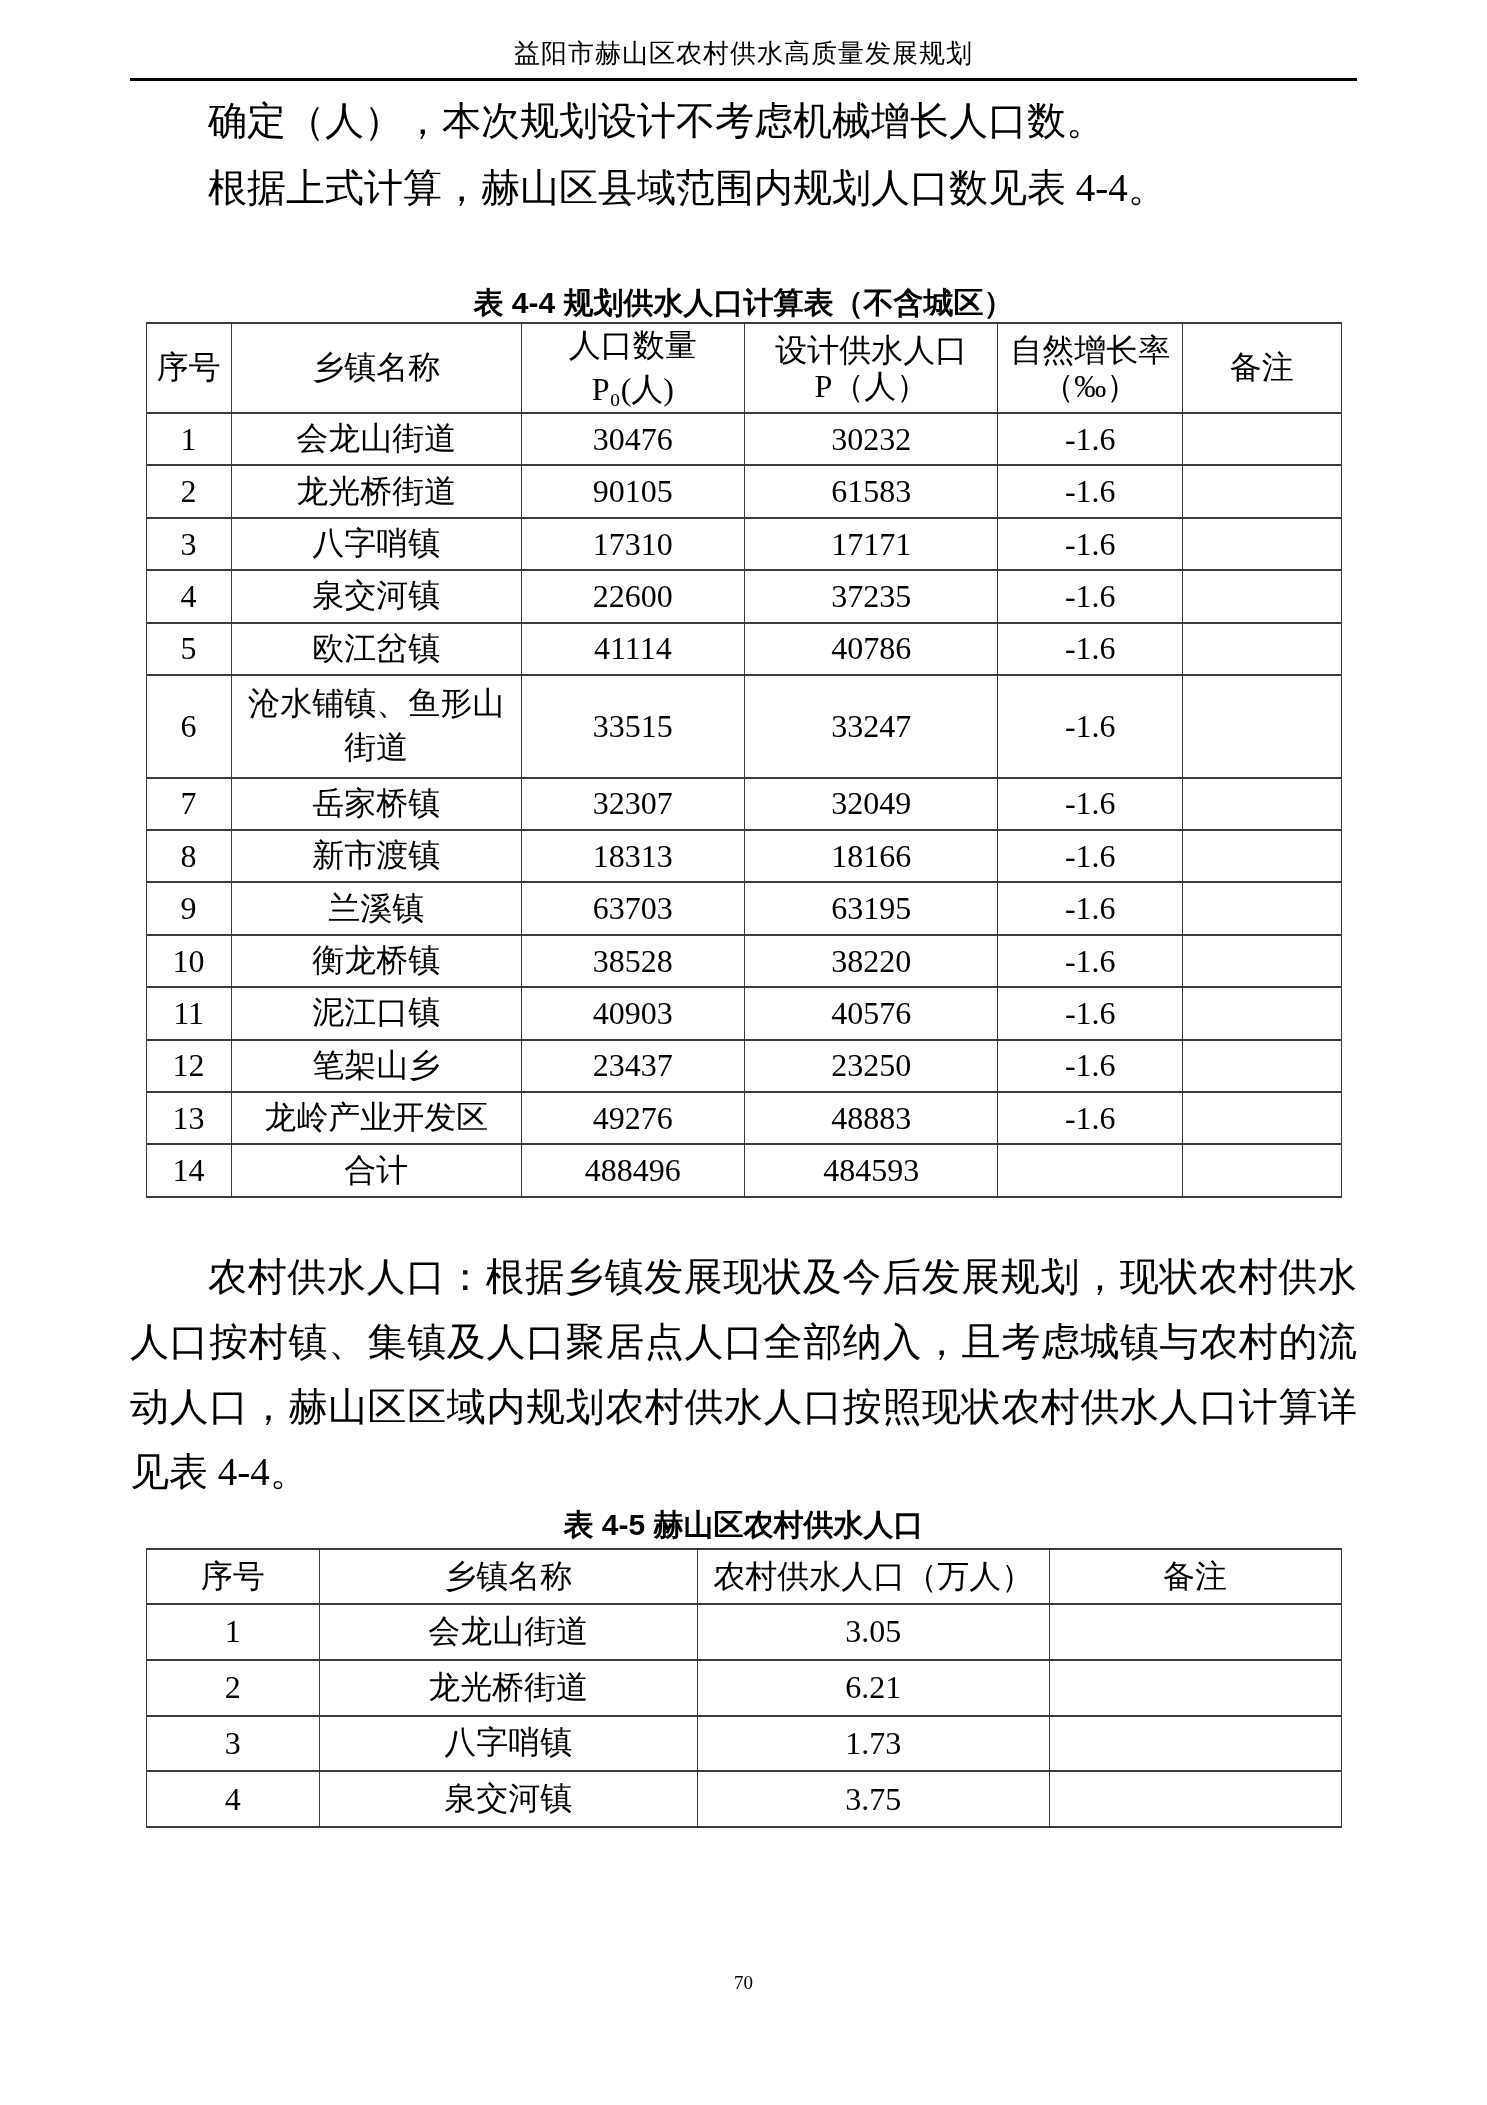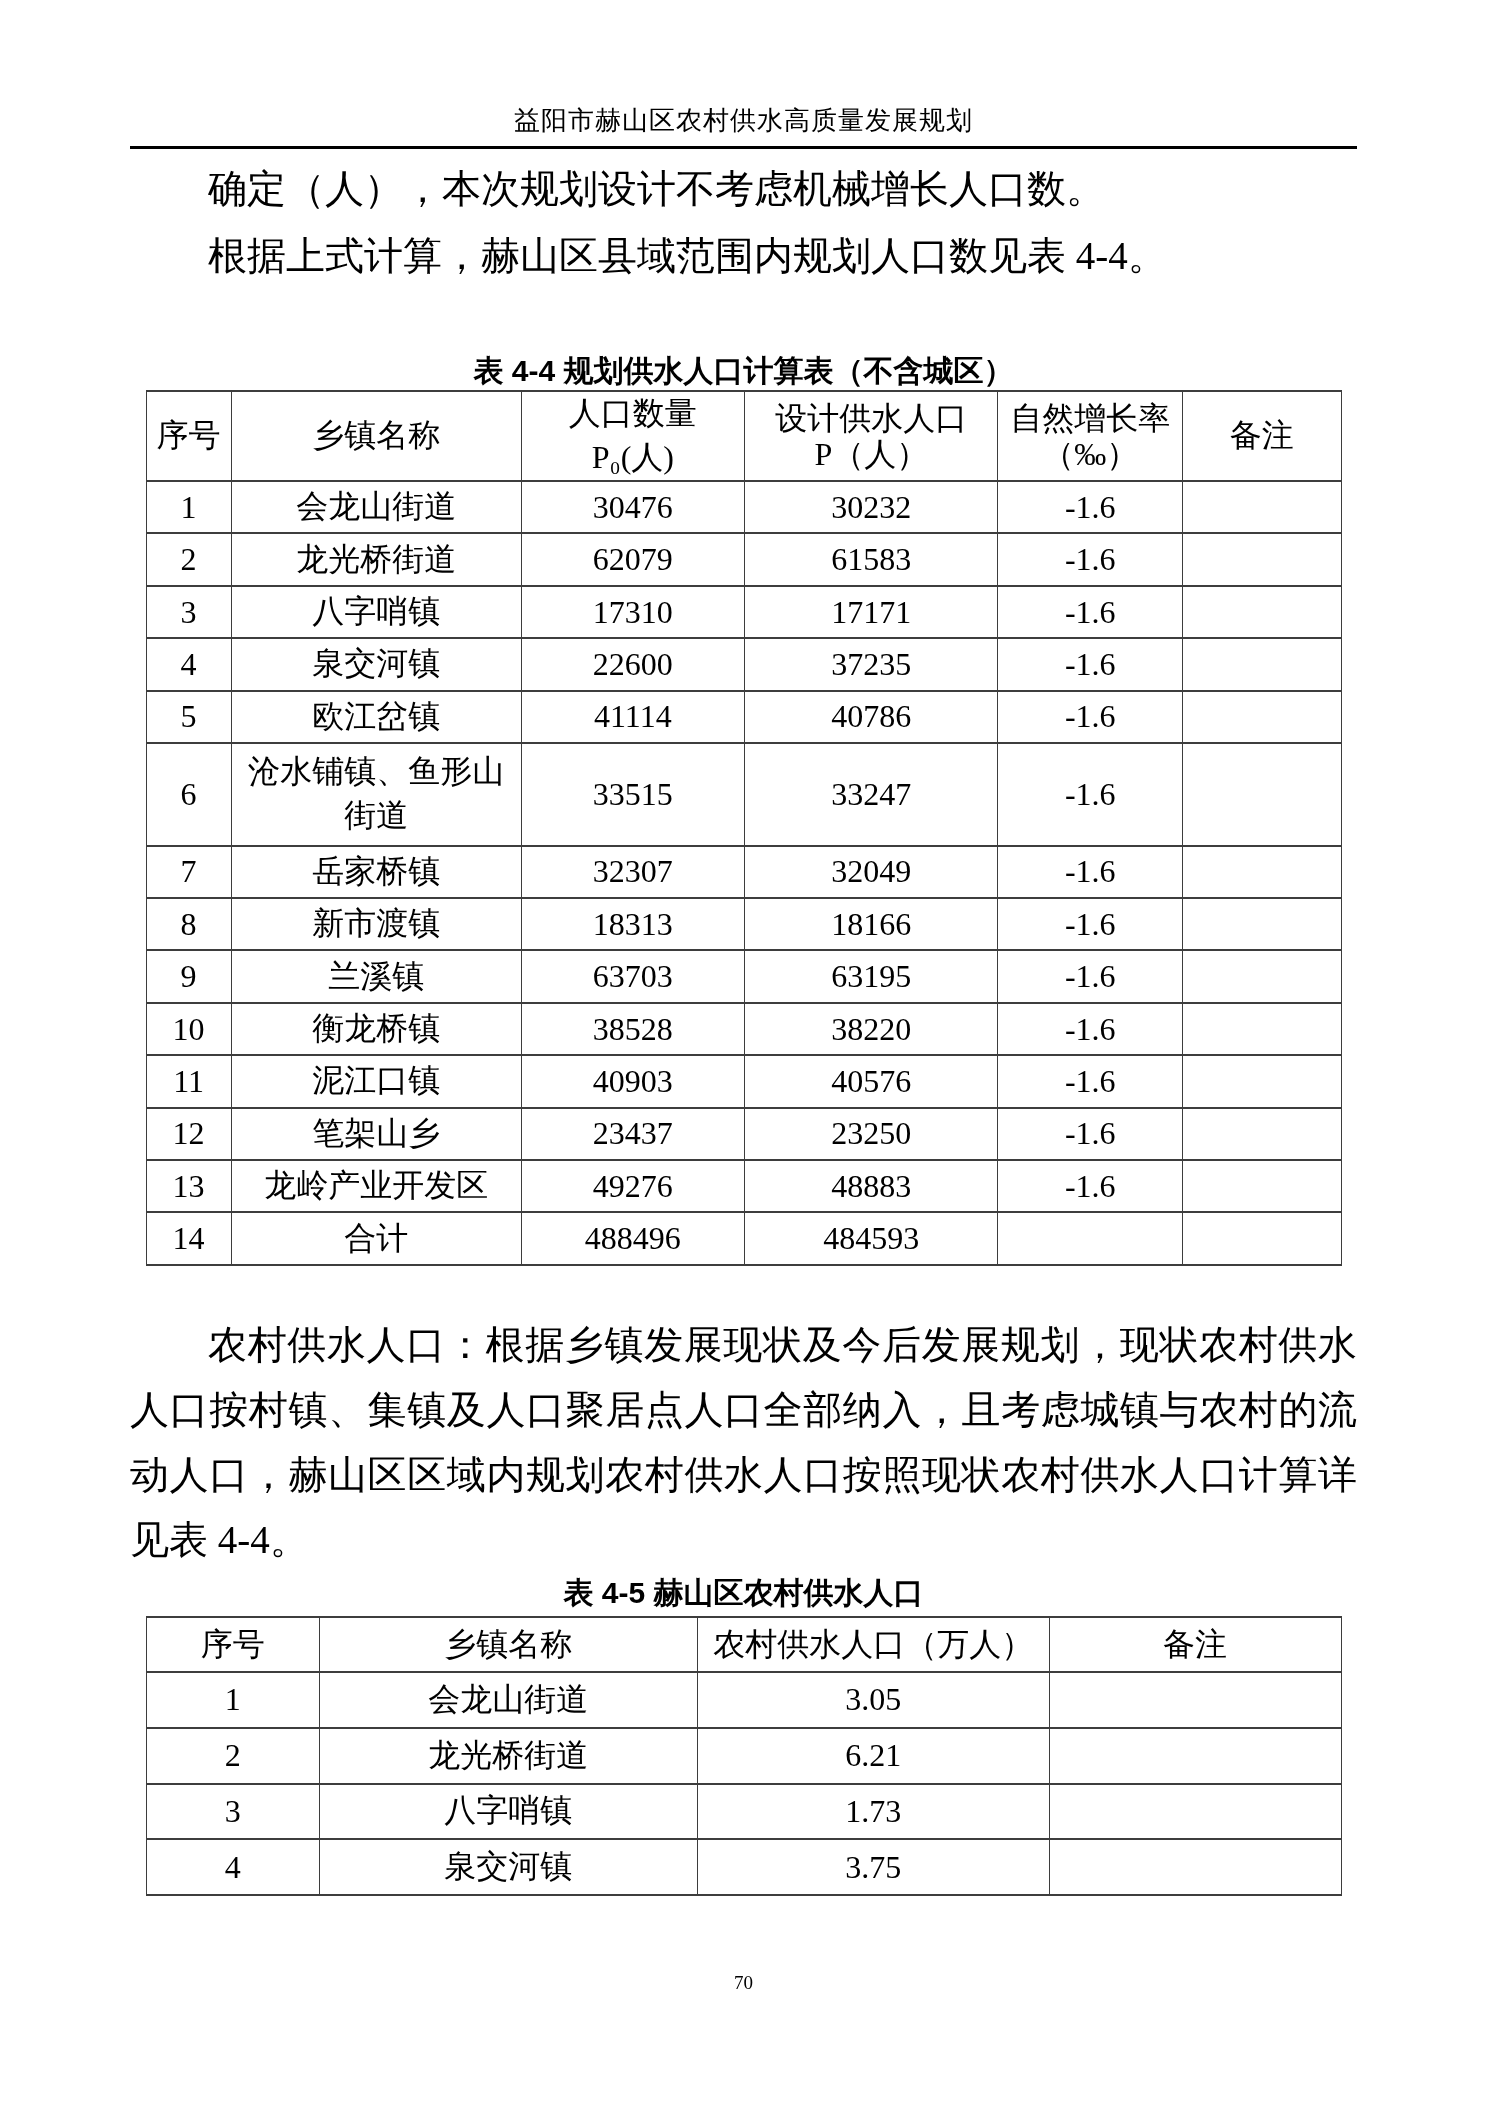--- a/index.html
+++ b/index.html
@@ -13,21 +13,21 @@
     overflow: hidden;
   }
   .page {
     box-sizing: border-box;
     width: 1487px;
     height: 2105px;
     padding: 0 130px;
     position: relative;
   }
   
-  .running-header { padding-top: 106px; font-family: Liberation Mono, monospace; }
+  .running-header { padding-top: 38px; }
   .running-header-text {
     text-align: center;
     font-size: 26px;
     line-height: 32px;
     letter-spacing: 1px;
   }
   .header-rule {
     margin-top: 8px;
     height: 3px;
     background: #000000;
@@ -125,21 +125,21 @@
           <td>1</td>
           <td>会龙山街道</td>
           <td>30476</td>
           <td>30232</td>
           <td>-1.6</td>
           <td></td>
         </tr>
         <tr>
           <td>2</td>
           <td>龙光桥街道</td>
-          <td>62079</td>
+          <td>90105</td>
           <td>61583</td>
           <td>-1.6</td>
           <td></td>
         </tr>
         <tr>
           <td>3</td>
           <td>八字哨镇</td>
           <td>17310</td>
           <td>17171</td>
           <td>-1.6</td>

